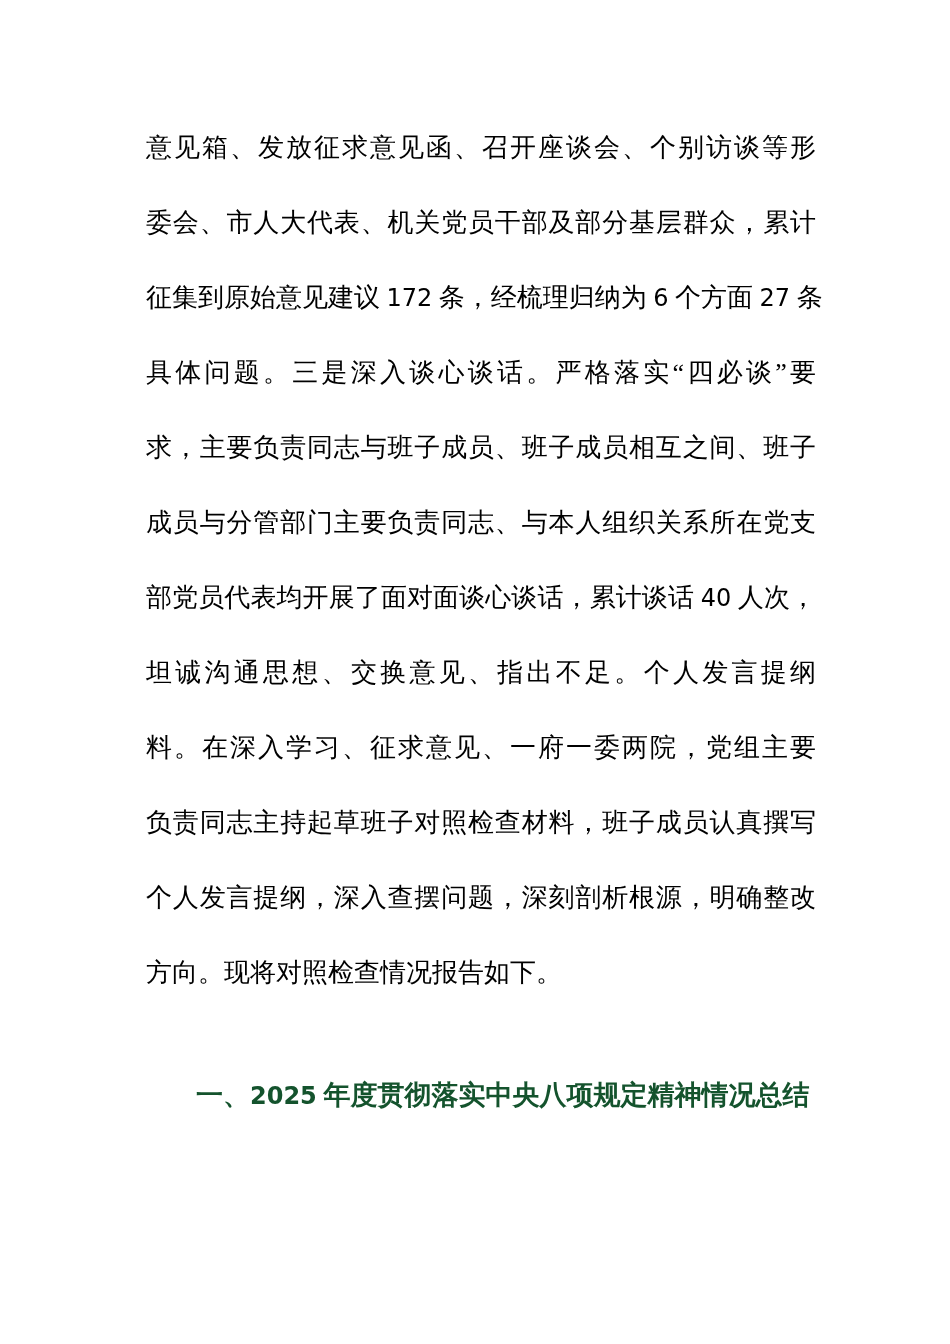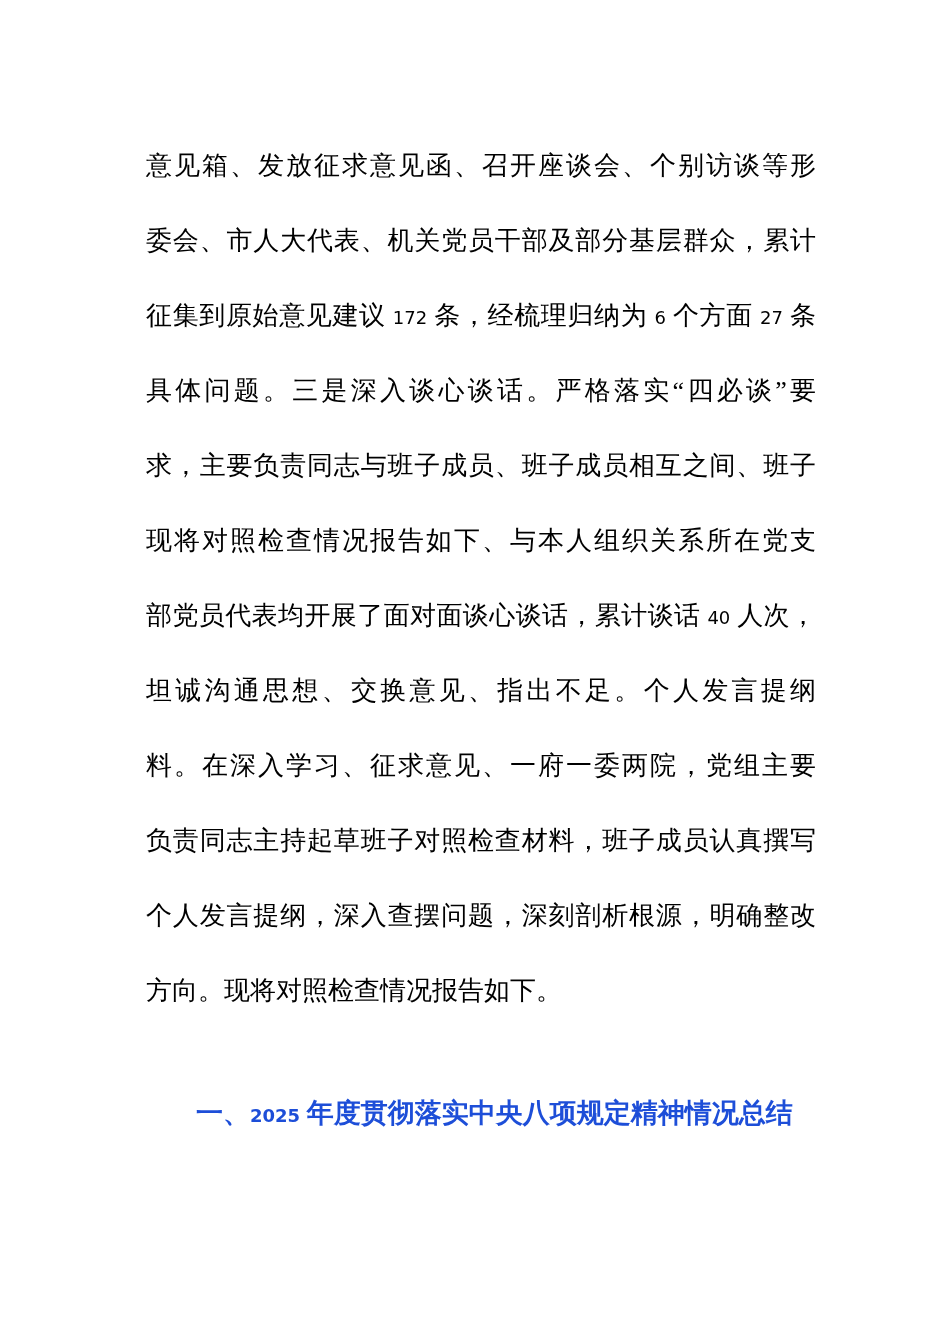--- a/index.html
+++ b/index.html
@@ -12,63 +12,63 @@
     width: 950px;
     height: 1344px;
     background: #ffffff;
     color: #000000;
     font-family: "Liberation Serif", serif;
     overflow: hidden;
   }
   .content {
     position: absolute;
     left: 146px;
-    top: 128px;
+    top: 110px;
     width: 670px;
   }
   .doc-line {
     font-size: 26px;
     line-height: 75px;
     height: 75px;
     letter-spacing: 0;
     text-align: justify;
     text-align-last: justify;
     white-space: nowrap;
     color: #000000;
   }
   .doc-line.last-line {
     text-align: right;
     text-align-last: left;
   }
   .num {
     font-family: "DejaVu Sans", sans-serif;
-    font-size: 18px;
+    font-size: 24px;
   }
   .section-heading {
     margin: 48px 0 0 0;
     padding-left: 50px;
     font-size: 27px;
     font-weight: bold;
     line-height: 75px;
     height: 75px;
     white-space: nowrap;
-    color: #1d4ed8;
+    color: #14532d;
   }
 </style>
 </head>
 <body>
 
 <div class="page">
   <div class="content">
     <div class="doc-line">意见箱、发放征求意见函、召开座谈会、个别访谈等形</div>
     <div class="doc-line">委会、市人大代表、机关党员干部及部分基层群众，累计</div>
     <div class="doc-line">征集到原始意见建议 <span class="num">172</span> 条，经梳理归纳为 <span class="num">6</span> 个方面 <span class="num">27</span> 条</div>
     <div class="doc-line">具体问题。三是深入谈心谈话。严格落实“四必谈”要</div>
     <div class="doc-line">求，主要负责同志与班子成员、班子成员相互之间、班子</div>
-    <div class="doc-line">现将对照检查情况报告如下、与本人组织关系所在党支</div>
+    <div class="doc-line">成员与分管部门主要负责同志、与本人组织关系所在党支</div>
     <div class="doc-line">部党员代表均开展了面对面谈心谈话，累计谈话 <span class="num">40</span> 人次，</div>
     <div class="doc-line">坦诚沟通思想、交换意见、指出不足。个人发言提纲</div>
     <div class="doc-line">料。在深入学习、征求意见、一府一委两院，党组主要</div>
     <div class="doc-line">负责同志主持起草班子对照检查材料，班子成员认真撰写</div>
     <div class="doc-line">个人发言提纲，深入查摆问题，深刻剖析根源，明确整改</div>
     <div class="doc-line last-line">方向。现将对照检查情况报告如下。</div>
     <div class="section-heading">一、<span class="num">2025</span> 年度贯彻落实中央八项规定精神情况总结</div>
   </div>
 </div>
 

